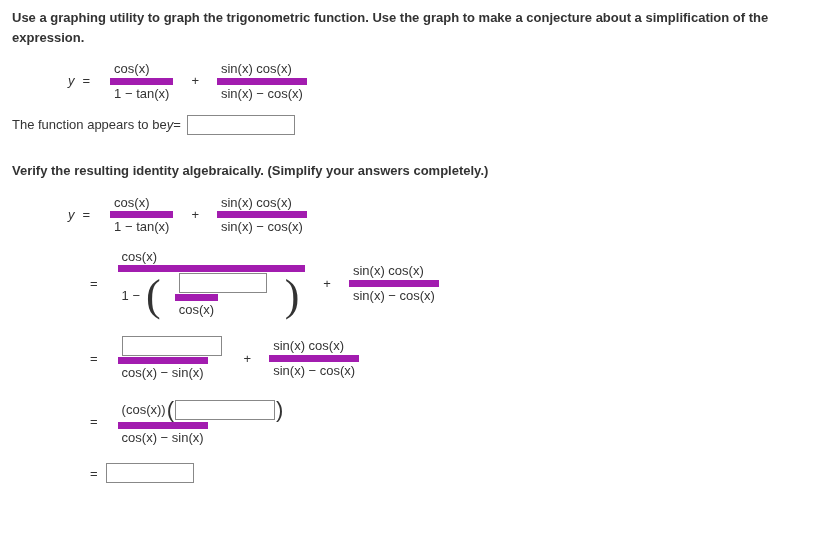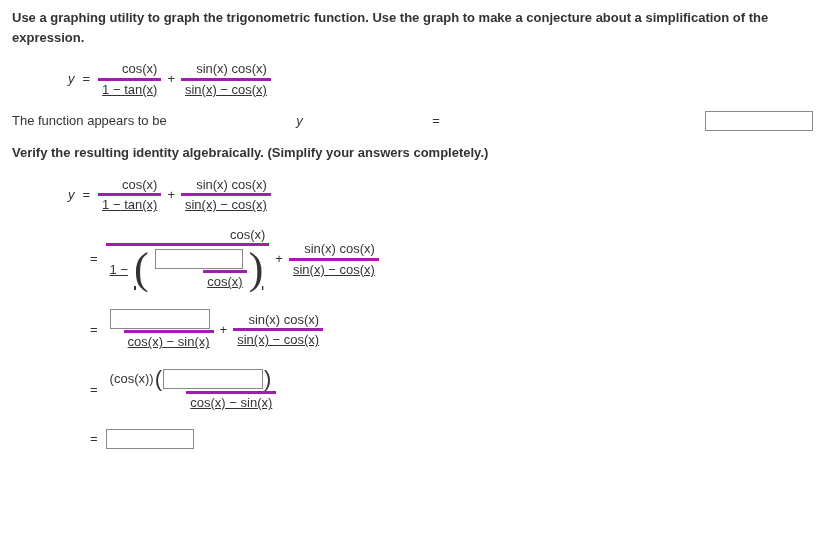--- a/index.html
+++ b/index.html
@@ -20,27 +20,27 @@
     display: flex;
     align-items: center;
     margin-bottom: 14px;
   }
   .indent1 { padding-left: 56px; }
   .indent2 { padding-left: 70px; }
   .it { font-style: italic; }
   .frac {
     display: inline-flex;
     flex-direction: column;
-    align-items: flex-end;
+    align-items: flex-start;
     vertical-align: middle;
-    margin: 0 0;
+    margin: 0 12px;
     line-height: 1.2;
   }
   .num { padding: 0 4px 1px 4px; white-space: nowrap; display:flex; align-items:center;}
-  .den { padding: 1px 4px 0 4px; border-top: 3px solid #a21caf; white-space: nowrap; display:flex; align-items:center;text-decoration:underline;}
+  .den { padding: 1px 4px 0 4px; border-top: 7px solid #a21caf; white-space: nowrap; display:flex; align-items:center;}
   .op { margin: 0 6px; }
   .eq { margin: 0 8px; }
   input.blank {
     border: 1px solid #888;
     height: 20px;
     box-sizing: border-box;
     padding: 0 4px;
     font-size: 13px;
   }
   .w-md  { width: 88px; }
@@ -74,21 +74,21 @@
     <span class="num">cos(x)</span>
     <span class="den">1 − tan(x)</span>
   </span>
   <span class="op">+</span>
   <span class="frac">
     <span class="num">sin(x) cos(x)</span>
     <span class="den">sin(x) − cos(x)</span>
   </span>
 </div>
 
-<div class="row" style="margin-bottom:12px;justify-content:space-between;">
+<div class="row" style="margin-bottom:26px;">
   <span>The function appears to be </span>
   <span class="it">y</span>
   <span> =</span>
   <span style="width:6px;"></span>
   <input class="blank wide" style="">
 </div>
 
 <div class="instr">
   <span>Verify the resulting identity algebraically. (Simplify your answers completely.)</span>
 </div>

